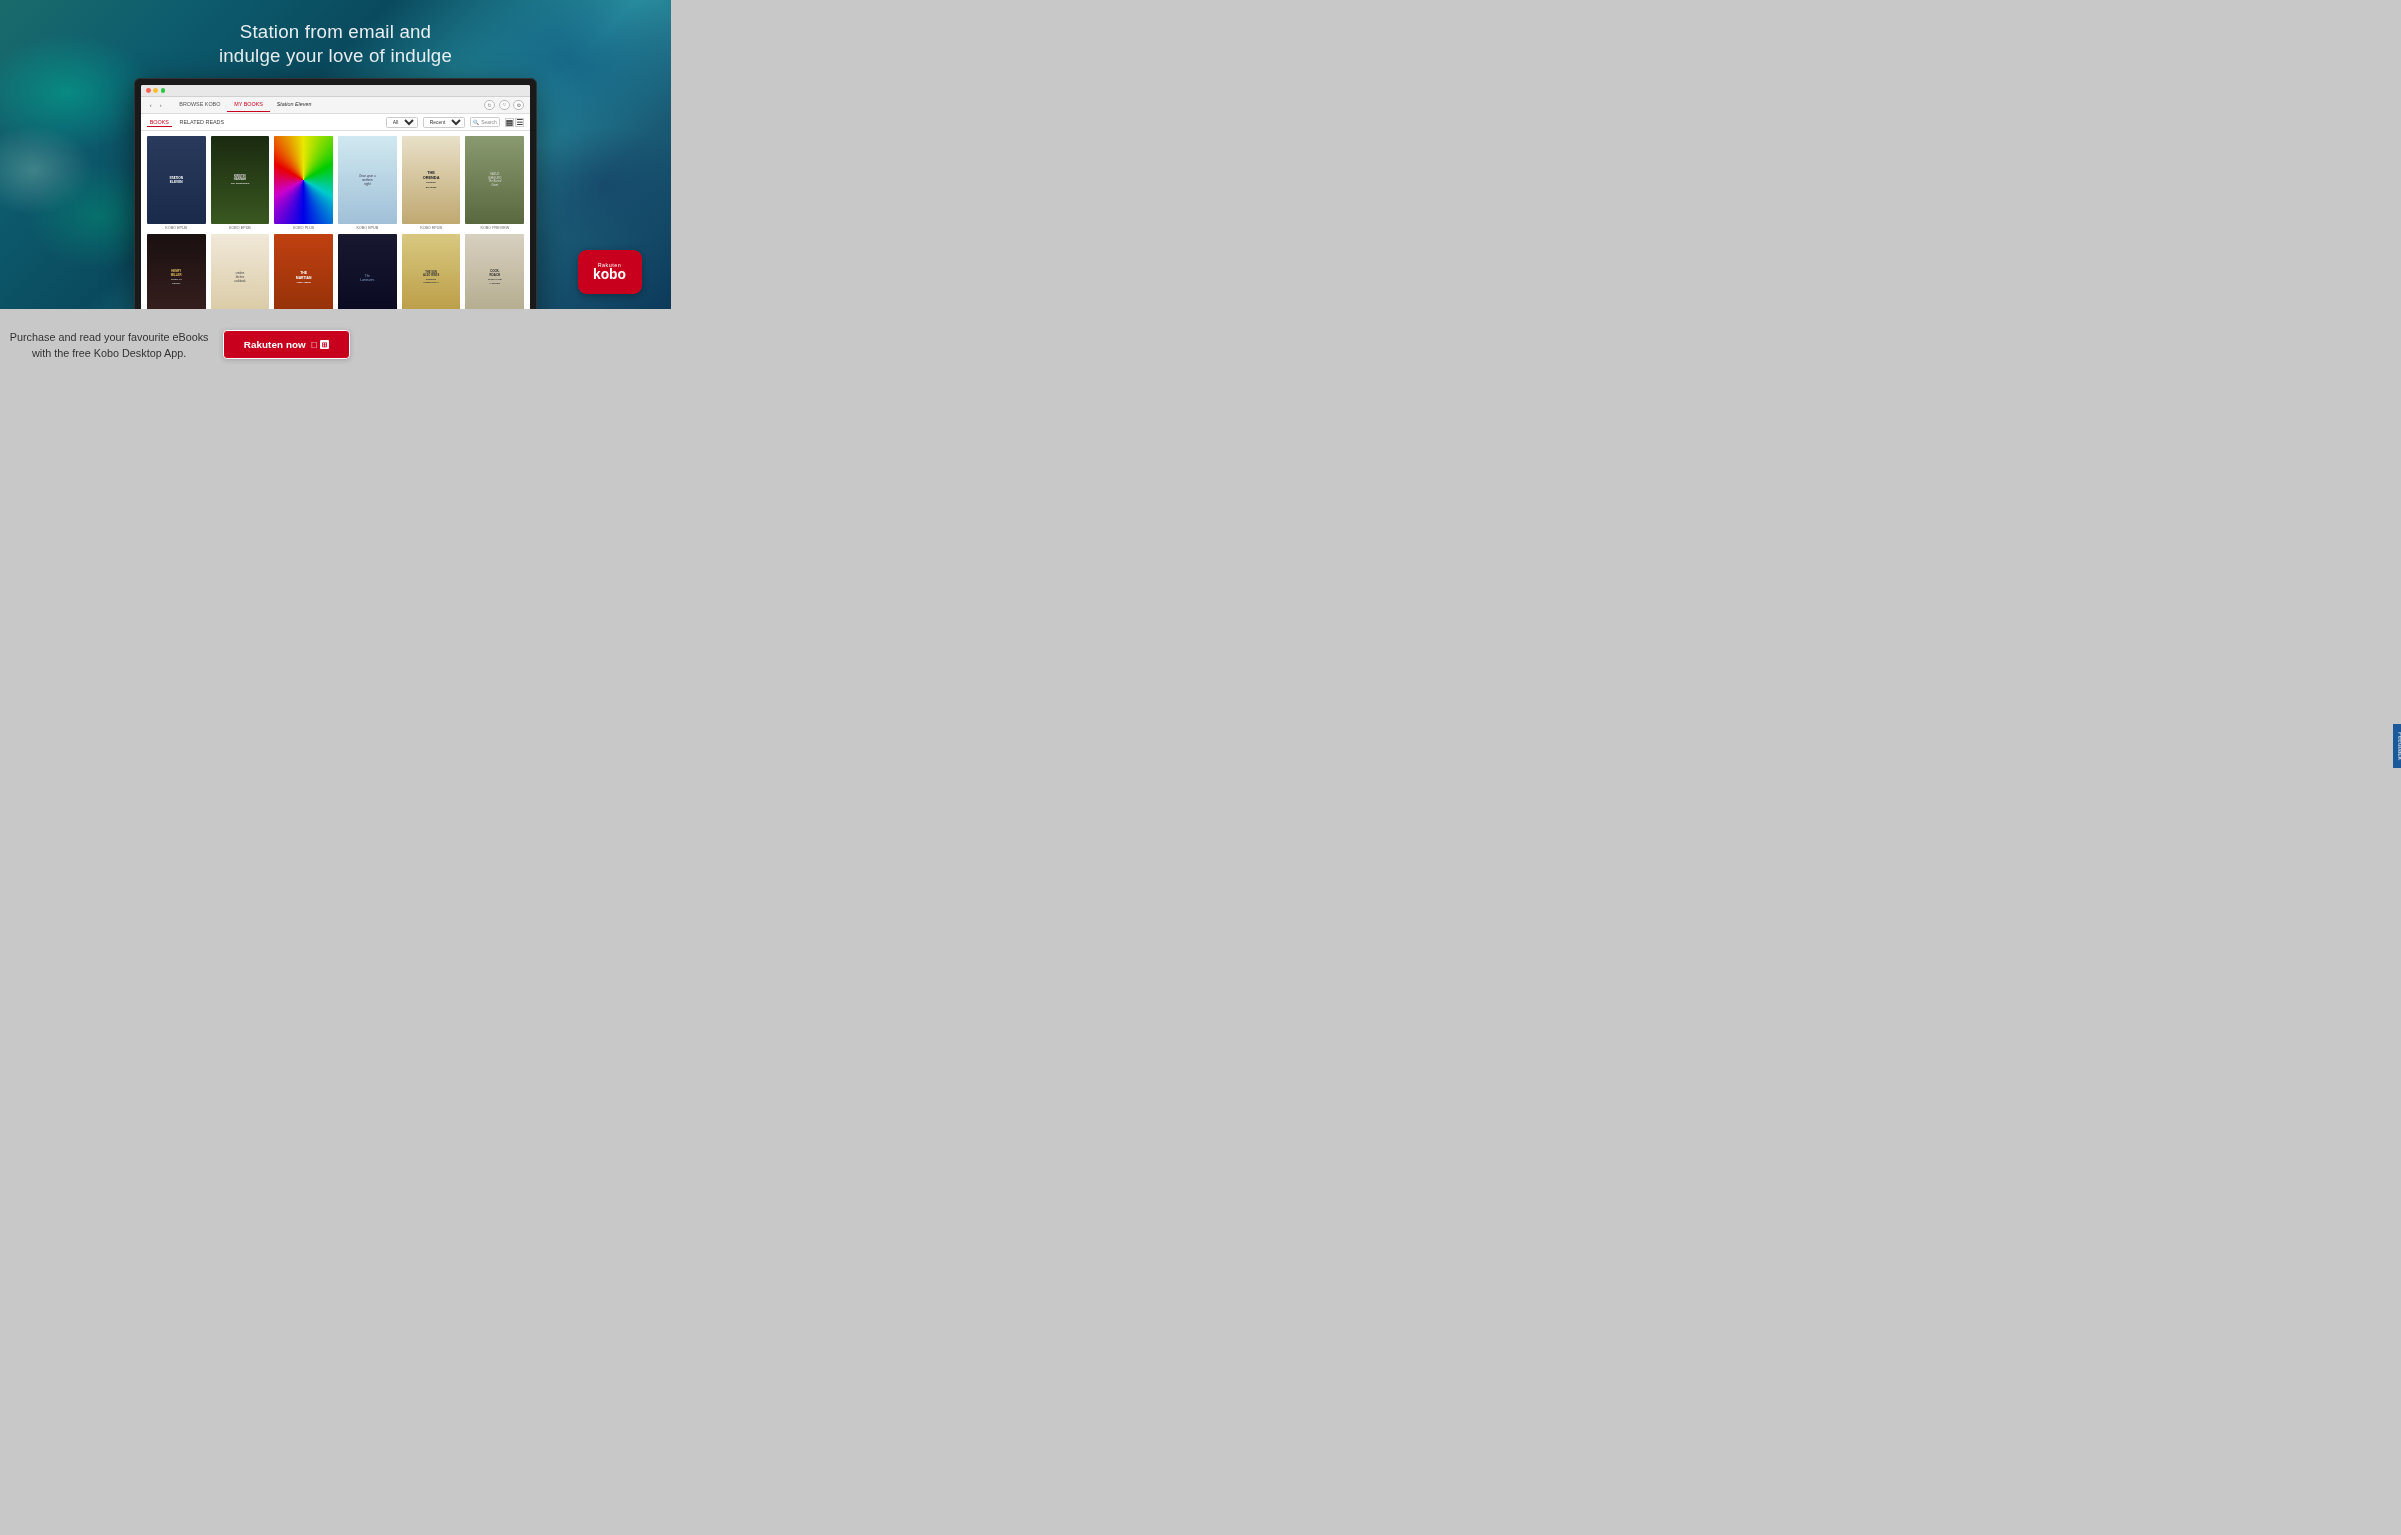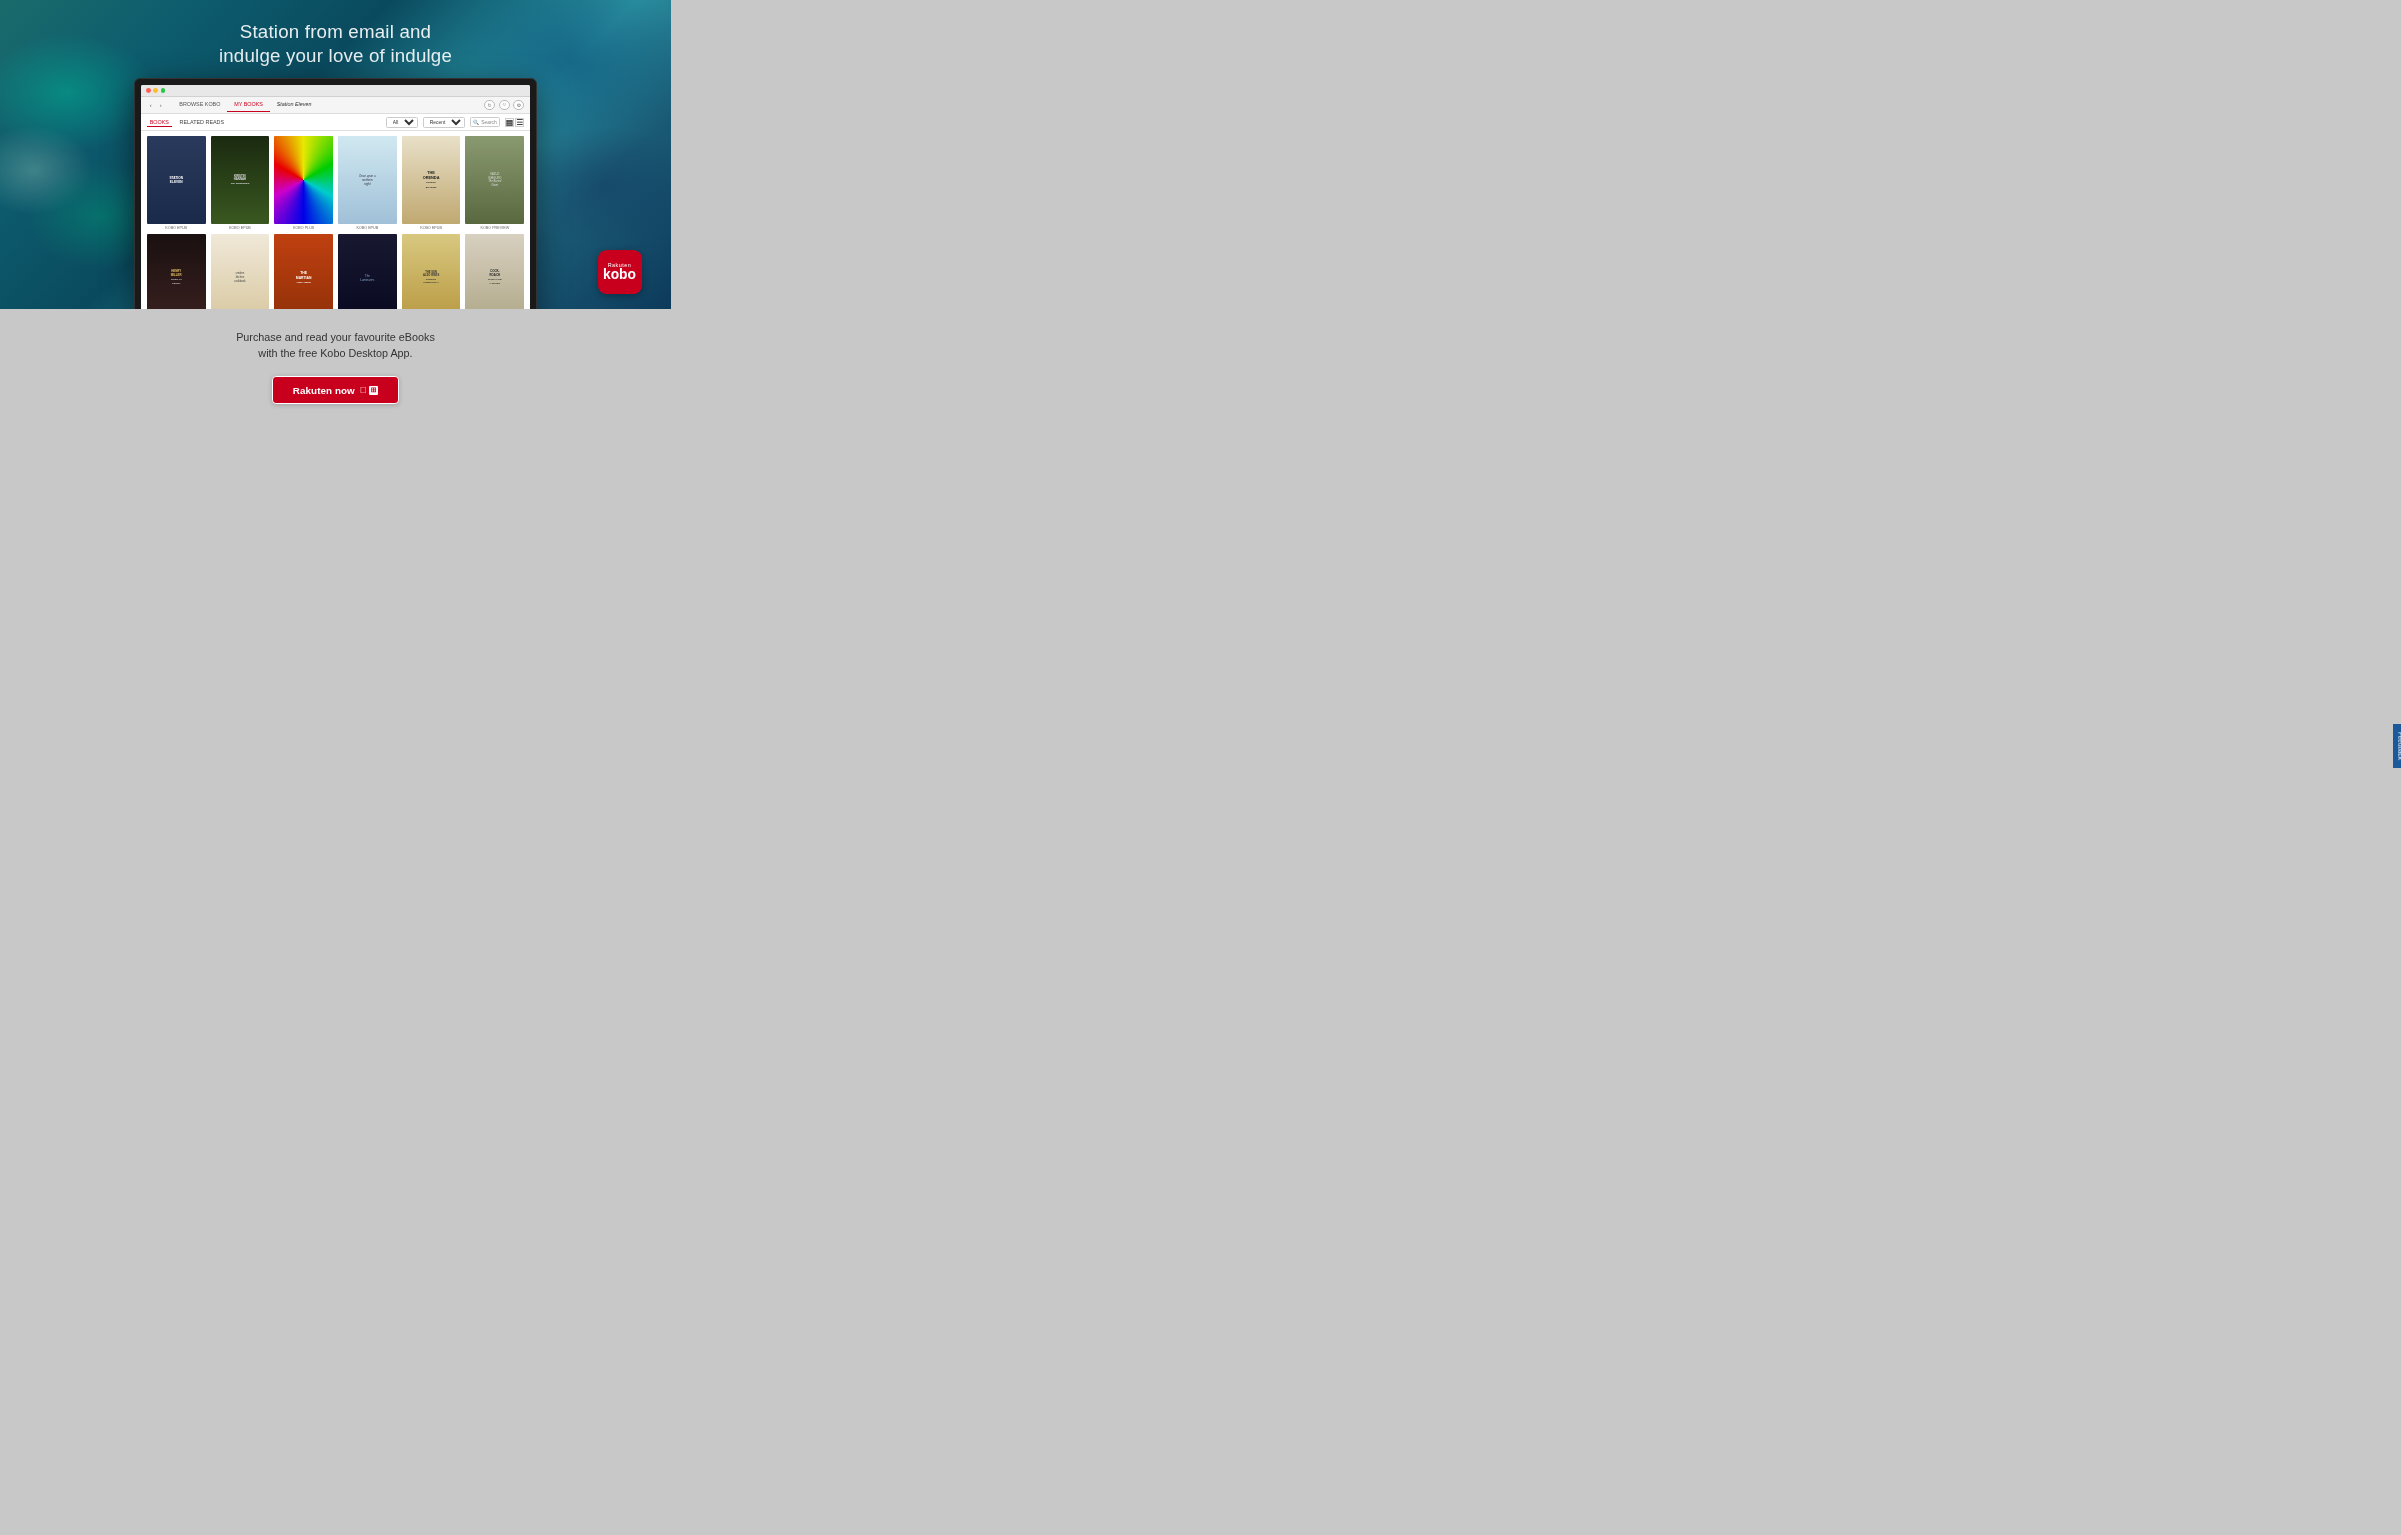--- a/index.html
+++ b/index.html
@@ -248,21 +248,21 @@
       font-size: 3.7px;
       color: #666;
       text-align: center;
     }
 
     
     .kobo-logo {
       position: absolute;
       bottom: 14.7px;
       right: 29.5px;
-      width: 44px;
+      width: 64px;
       height: 44px;
       background: #c8001e;
       border-radius: 8.8px;
       display: flex;
       flex-direction: column;
       align-items: center;
       justify-content: center;
       z-index: 10;
       box-shadow: 0 2px 7.4px rgba(0,0,0,0.3);
     }
@@ -279,21 +279,21 @@
       font-size: 13.8px;
       font-weight: 700;
       line-height: 1;
     }
 
     
     .bottom-section {
       background: #c8c8c8;
       padding: 19.6px 9.8px 24.6px;
       display: flex;
-      flex-direction: column;
+      flex-direction: row;
       align-items: center;
       gap: 14.7px;
     }
 
     .description-text {
       font-size: 10.8px;
       color: #333;
       text-align: center;
       line-height: 1.5;
       font-weight: 400;

